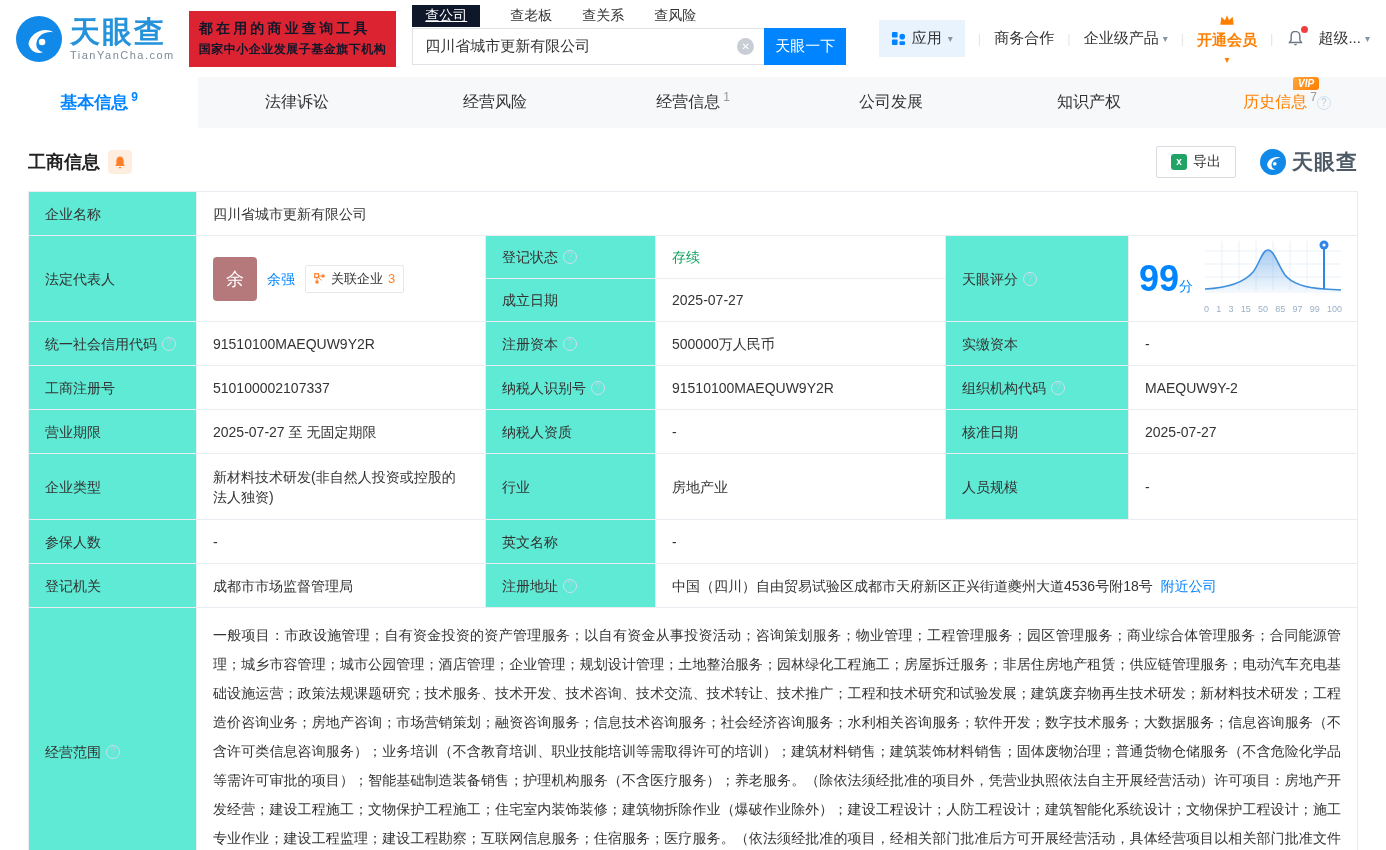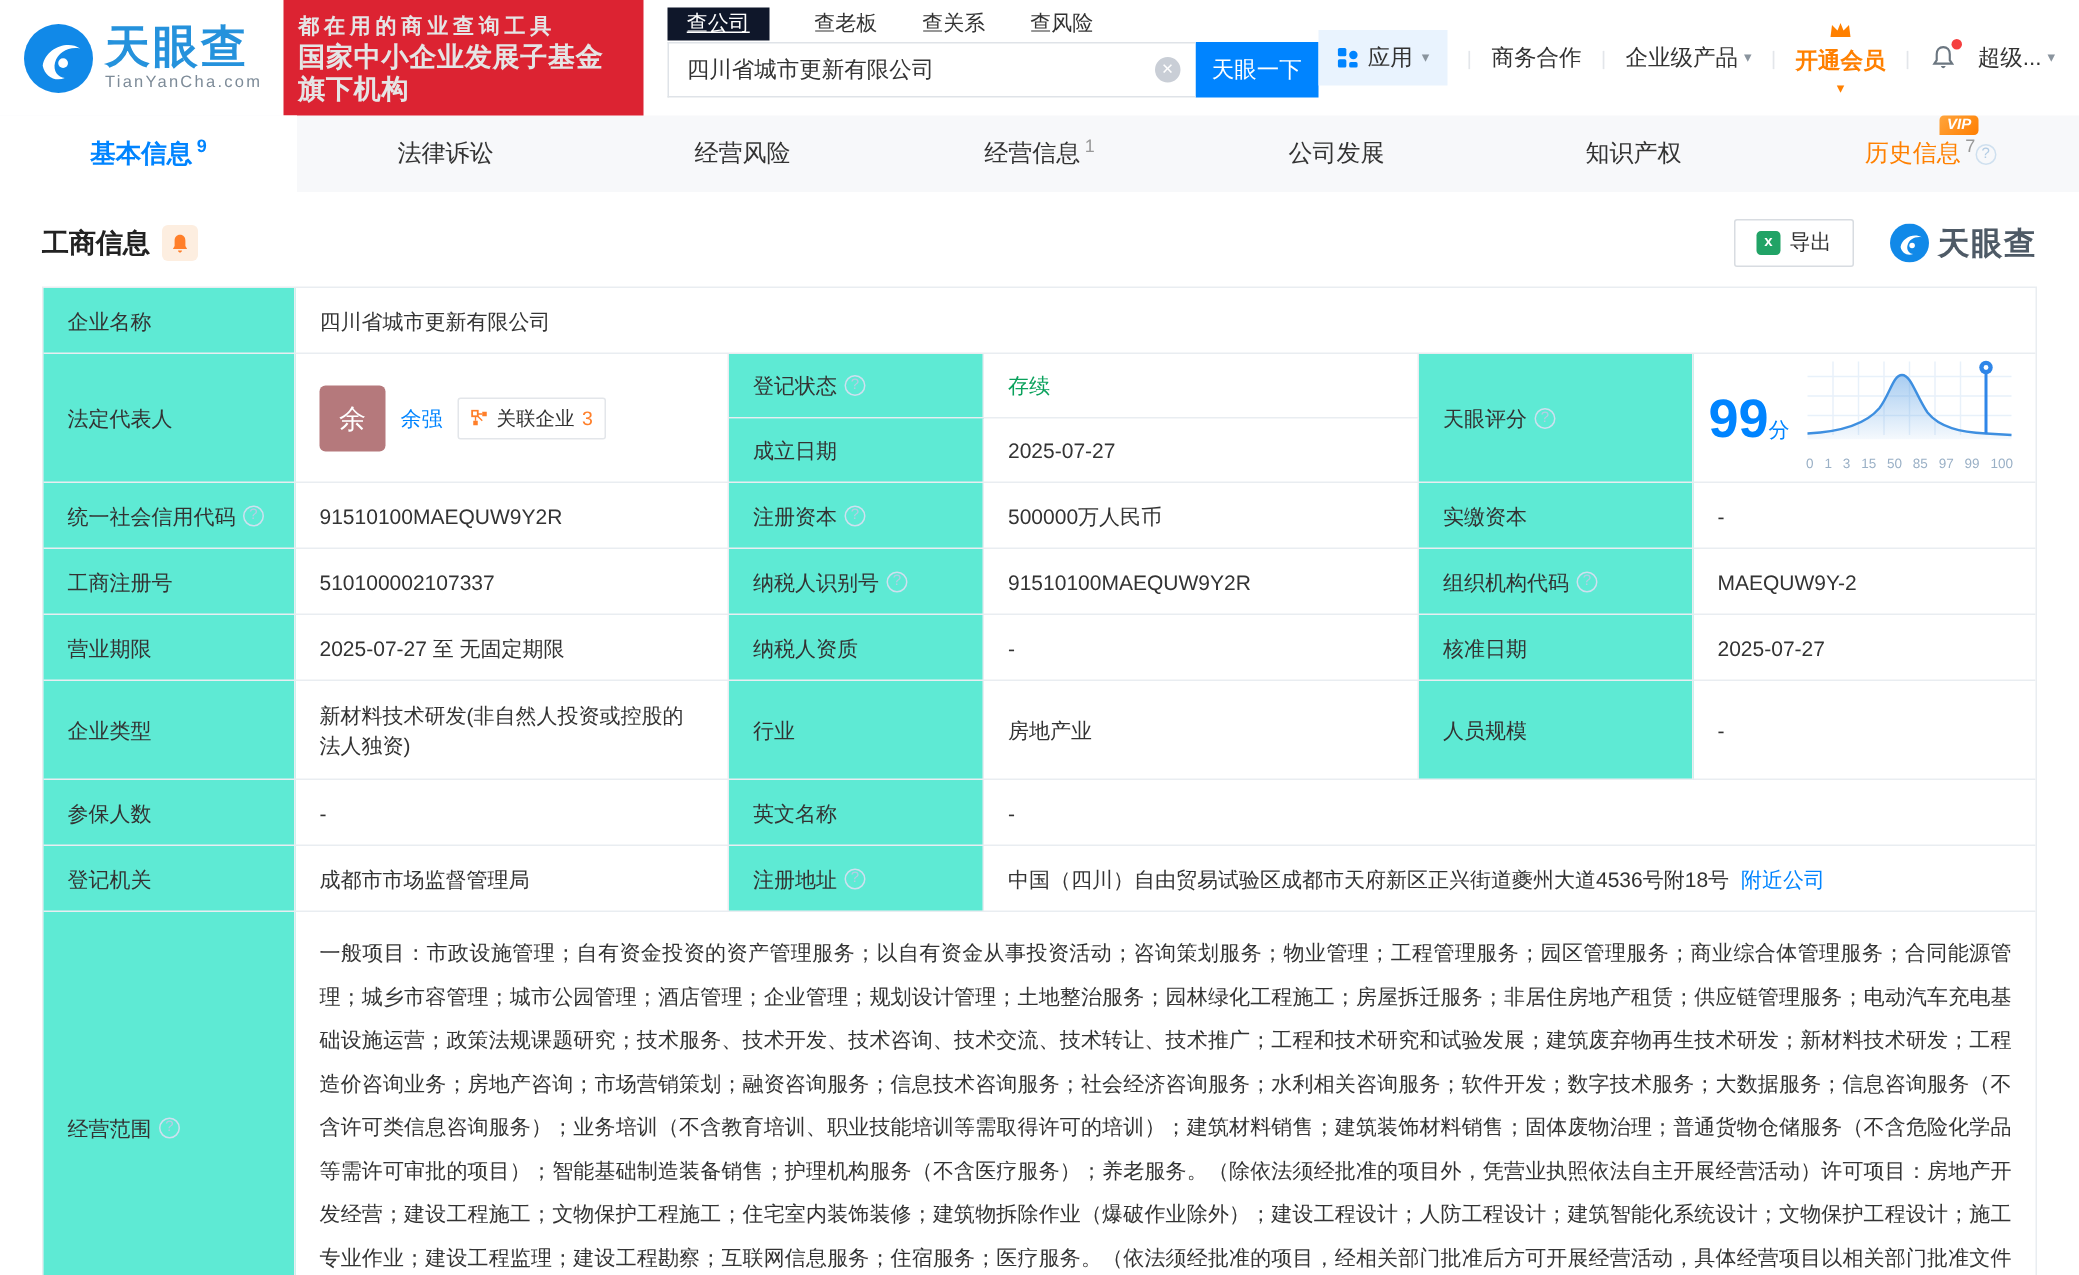--- a/index.html
+++ b/index.html
@@ -4,23 +4,23 @@
 <style>
   * { margin:0; padding:0; box-sizing:border-box; }
   html,body { width:1386px; height:850px; overflow:hidden; background:#fff;
     font-family:"Liberation Sans","DejaVu Sans",sans-serif; color:#333; }
 
   
   .header { height:77px; display:flex; align-items:center; padding:0 16px; background:#fff; }
   .logo { display:flex; align-items:center; gap:8px; cursor:pointer; }
   .logo-title { font-size:30px; font-weight:bold; color:#2592dc; letter-spacing:2px; line-height:30px; }
   .logo-sub { font-size:11px; color:#7d8b98; letter-spacing:1.5px; margin-top:2px; }
-  .promo { background:#dc2332; color:#e5e5e5; margin-left:14px; padding:7px 10px; font-weight:bold; }
+  .promo { background:#dc2332; color:#0f172a; margin-left:14px; padding:7px 10px; font-weight:bold; }
   .promo div:first-child { font-size:14px; letter-spacing:3.2px; line-height:21px; }
-  .promo div:last-child { font-size:18px; letter-spacing:.5px; line-height:21px; }
+  .promo div:last-child { font-size:12px; letter-spacing:.5px; line-height:21px; }
 
   .search-area { margin-left:16px; align-self:flex-start; padding-top:4px; }
   .search-tabs { display:flex; align-items:center; gap:30px; height:24px; font-size:14px; }
   .search-tab { color:#333; cursor:pointer; padding:2px 0; }
   .search-tab.active { background:#0f172a; color:#fff; padding:2px 13px;text-decoration:underline; }
   .search-row { display:flex; }
   .search-box { position:relative; }
   .search-box input { width:352px; height:37px; border:1px solid #dfe3e8; border-right:none;
       padding:0 34px 0 12px; font-size:15px; color:#333; outline:none; }
   .clear-ic { position:absolute; right:10px; top:10px; width:17px; height:17px; border-radius:50%;

